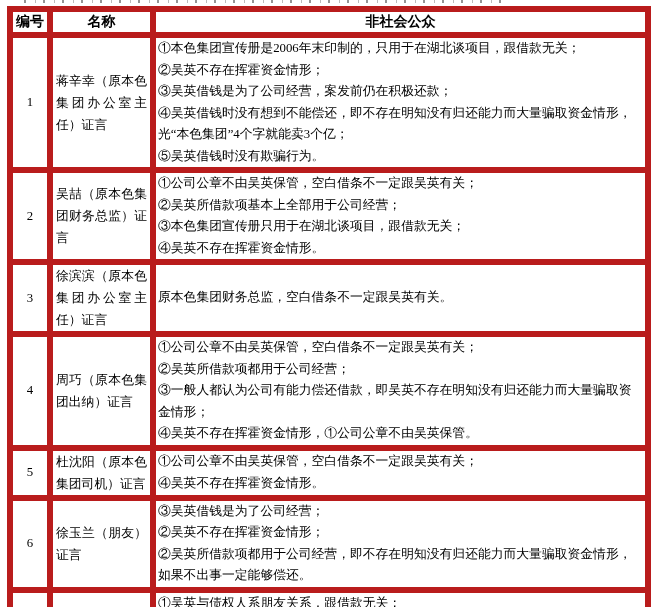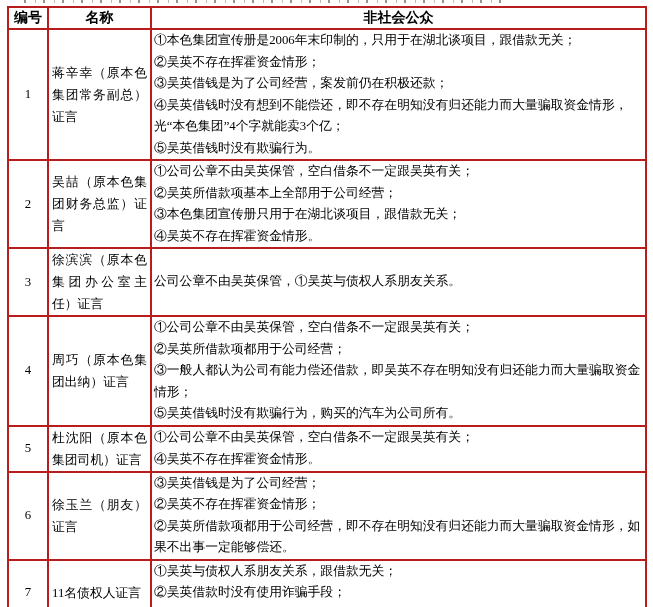--- a/index.html
+++ b/index.html
@@ -34,21 +34,21 @@
     left: 7px;
     width: 638px;
     border-collapse: collapse;
     table-layout: fixed;
     border-top: 2px solid #000;
     border-bottom: 2px solid #000;
     border-left: 1px solid #000;
     border-right: 1px solid #000;
   }
   table.evidence th, table.evidence td {
-    border: 2px solid #b91c1c;
+    border: 6px solid #b91c1c;
     overflow: hidden;
   }
   col.c-num  { width: 40px; }
   col.c-name { width: 103px; }
   col.c-body { width: 495px; }
   th {
     font-size: 14px;
     font-weight: bold;
     text-align: center;
     vertical-align: middle;
@@ -101,21 +101,21 @@
     <thead>
       <tr>
         <th>编号</th>
         <th>名称</th>
         <th>非社会公众</th>
       </tr>
     </thead>
     <tbody>
         <tr class="row-1">
           <td class="num">1</td>
-          <td class="name">蒋辛幸（原本色集团常务副总）证言</td>
+          <td class="name">蒋辛幸（原本色集团办公室主任）证言</td>
           <td class="content">
             <div class="item">①本色集团宣传册是2006年末印制的，只用于在湖北谈项目，跟借款无关；</div>
             <div class="item">②吴英不存在挥霍资金情形；</div>
             <div class="item">③吴英借钱是为了公司经营，案发前仍在积极还款；</div>
             <div class="item">④吴英借钱时没有想到不能偿还，即不存在明知没有归还能力而大量骗取资金情形，光“本色集团”4个字就能卖3个亿；</div>
             <div class="item">⑤吴英借钱时没有欺骗行为。</div>
           </td>
         </tr>
         <tr class="row-2">
           <td class="num">2</td>
@@ -124,31 +124,31 @@
             <div class="item">①公司公章不由吴英保管，空白借条不一定跟吴英有关；</div>
             <div class="item">②吴英所借款项基本上全部用于公司经营；</div>
             <div class="item">③本色集团宣传册只用于在湖北谈项目，跟借款无关；</div>
             <div class="item">④吴英不存在挥霍资金情形。</div>
           </td>
         </tr>
         <tr class="row-3">
           <td class="num">3</td>
           <td class="name">徐滨滨（原本色集团办公室主任）证言</td>
           <td class="content">
-            <div class="item">公司公章不由吴英保管，①吴英与债权人系朋友关系。</div>
+            <div class="item">原本色集团财务总监，空白借条不一定跟吴英有关。</div>
           </td>
         </tr>
         <tr class="row-4">
           <td class="num">4</td>
           <td class="name">周巧（原本色集团出纳）证言</td>
           <td class="content">
             <div class="item">①公司公章不由吴英保管，空白借条不一定跟吴英有关；</div>
             <div class="item">②吴英所借款项都用于公司经营；</div>
             <div class="item">③一般人都认为公司有能力偿还借款，即吴英不存在明知没有归还能力而大量骗取资金情形；</div>
-            <div class="item">⑤吴英借钱时没有欺骗行为，购买的汽车为公司所有。</div>
+            <div class="item">④吴英不存在挥霍资金情形，①公司公章不由吴英保管。</div>
           </td>
         </tr>
         <tr class="row-5">
           <td class="num">5</td>
           <td class="name">杜沈阳（原本色集团司机）证言</td>
           <td class="content">
             <div class="item">①公司公章不由吴英保管，空白借条不一定跟吴英有关；</div>
             <div class="item">④吴英不存在挥霍资金情形。</div>
           </td>
         </tr>

